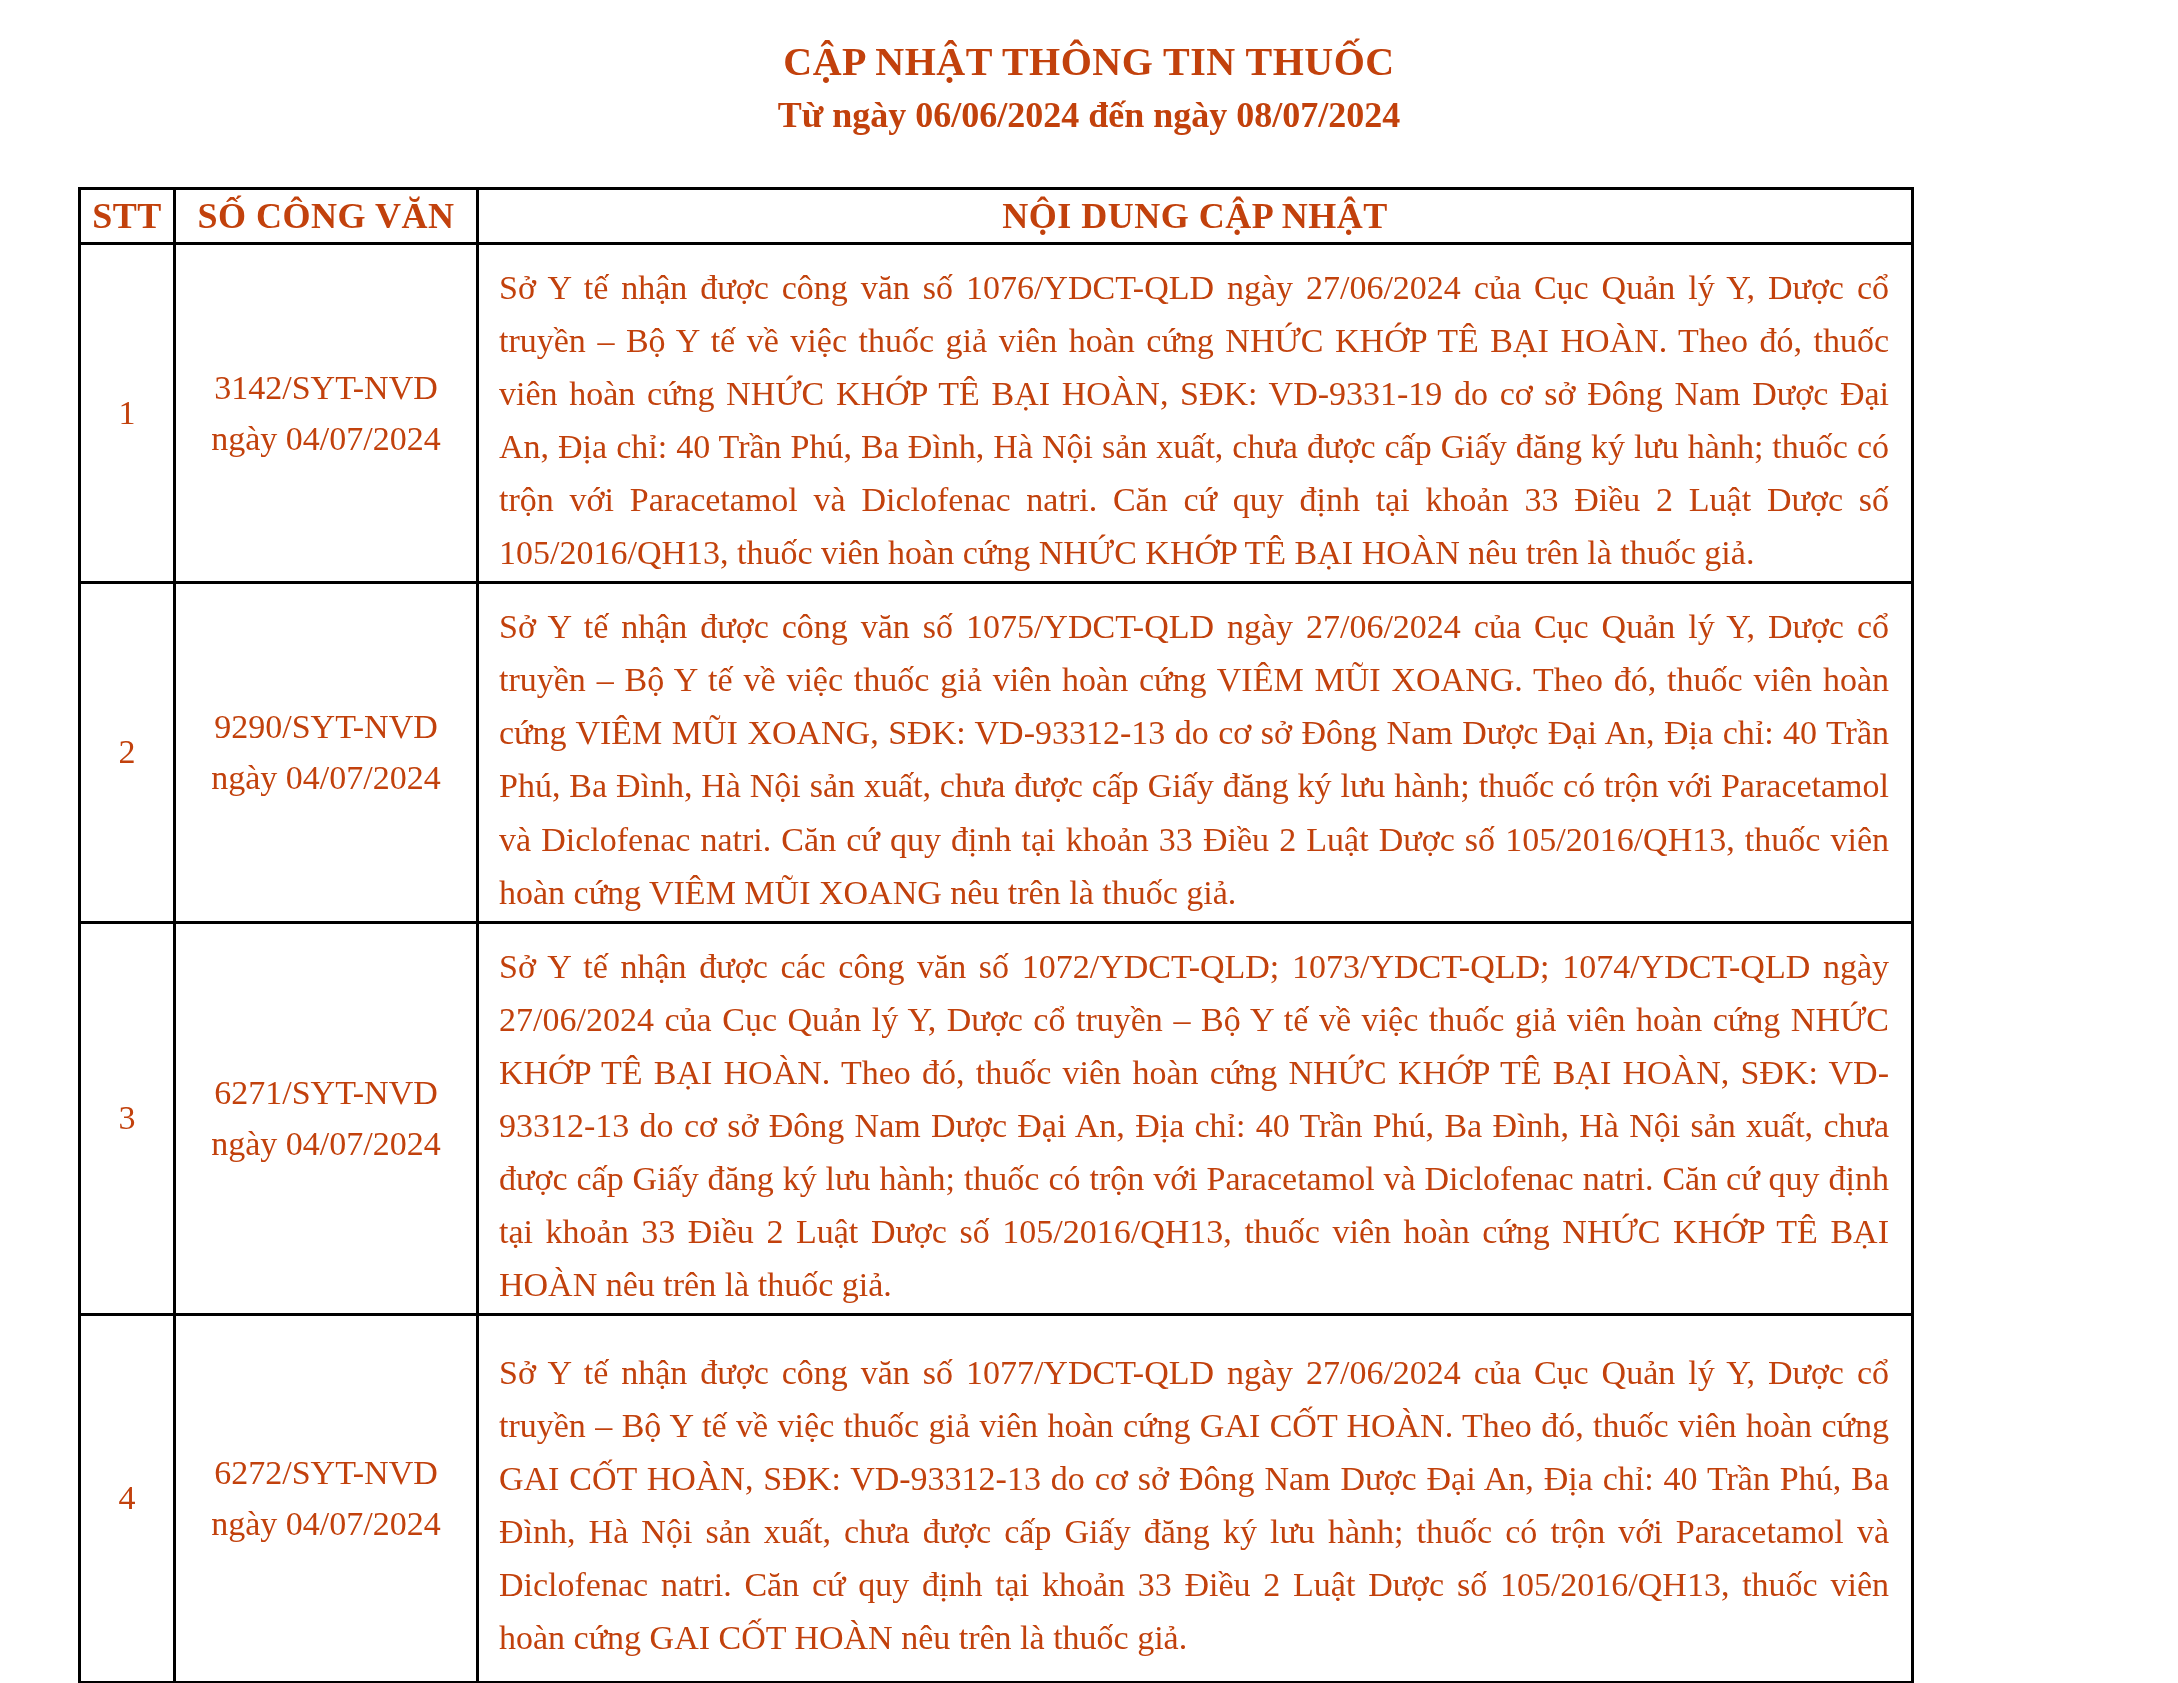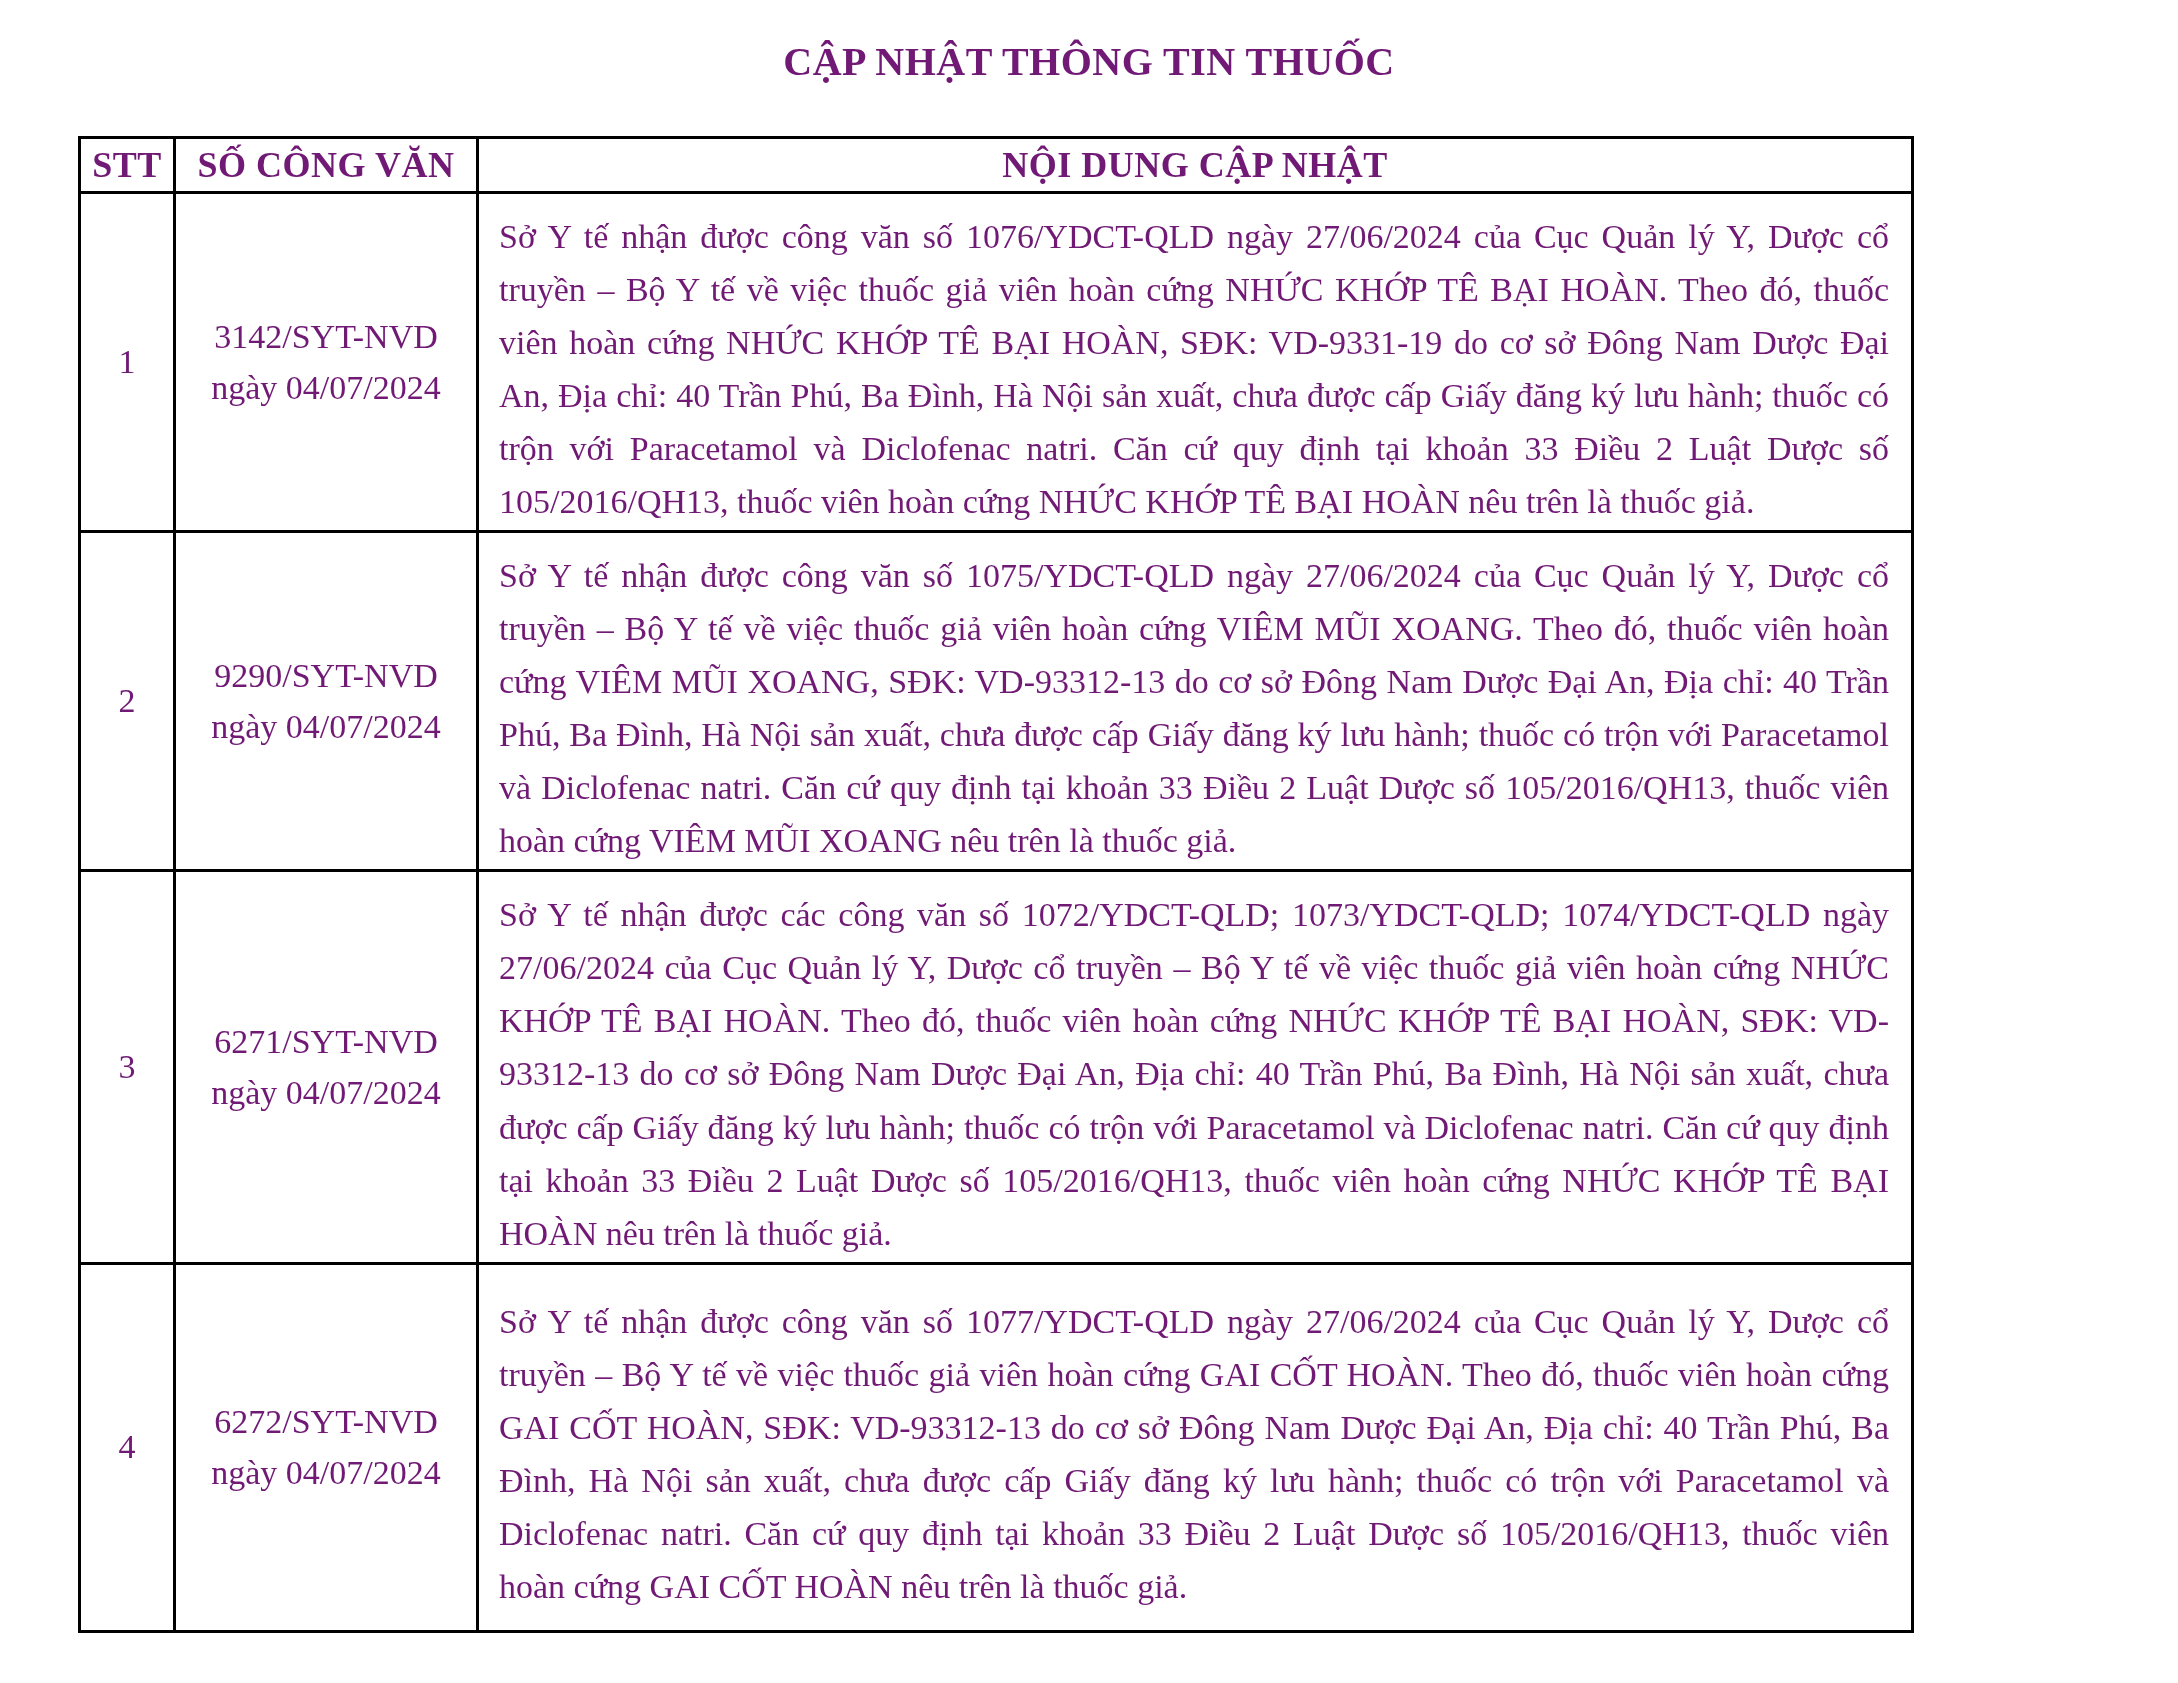--- a/index.html
+++ b/index.html
@@ -5,21 +5,21 @@
   html, body {
     margin: 0;
     padding: 0;
     background: #ffffff;
   }
   .page {
     position: relative;
     width: 2178px;
     height: 1683px;
     background: #ffffff;
-    color: #701a75;
+    color: #c2410c;
     font-family: "Liberation Serif", "DejaVu Serif", serif;
     box-sizing: border-box;
     padding-top: 38px;
     overflow: hidden;
   }
   .doc-title {
     text-align: center;
     font-weight: bold;
     font-size: 40px;
     letter-spacing: 0.5px;
@@ -75,20 +75,21 @@
   tr.row-2 { height: 308px; }
   tr.row-3 { height: 352px; }
   tr.row-4 { height: 368px; }
 </style>
 </head>
 <body>
 
 <div class="page">
 
   <div class="doc-title">CẬP NHẬT THÔNG TIN THUỐC</div>
+  <div class="doc-subtitle">Từ ngày 06/06/2024 đến ngày 08/07/2024</div>
 
   <table class="update-table">
     <colgroup>
       <col class="col-stt">
       <col class="col-cv">
       <col class="col-content">
     </colgroup>
     <thead>
       <tr>
         <th>STT</th>

